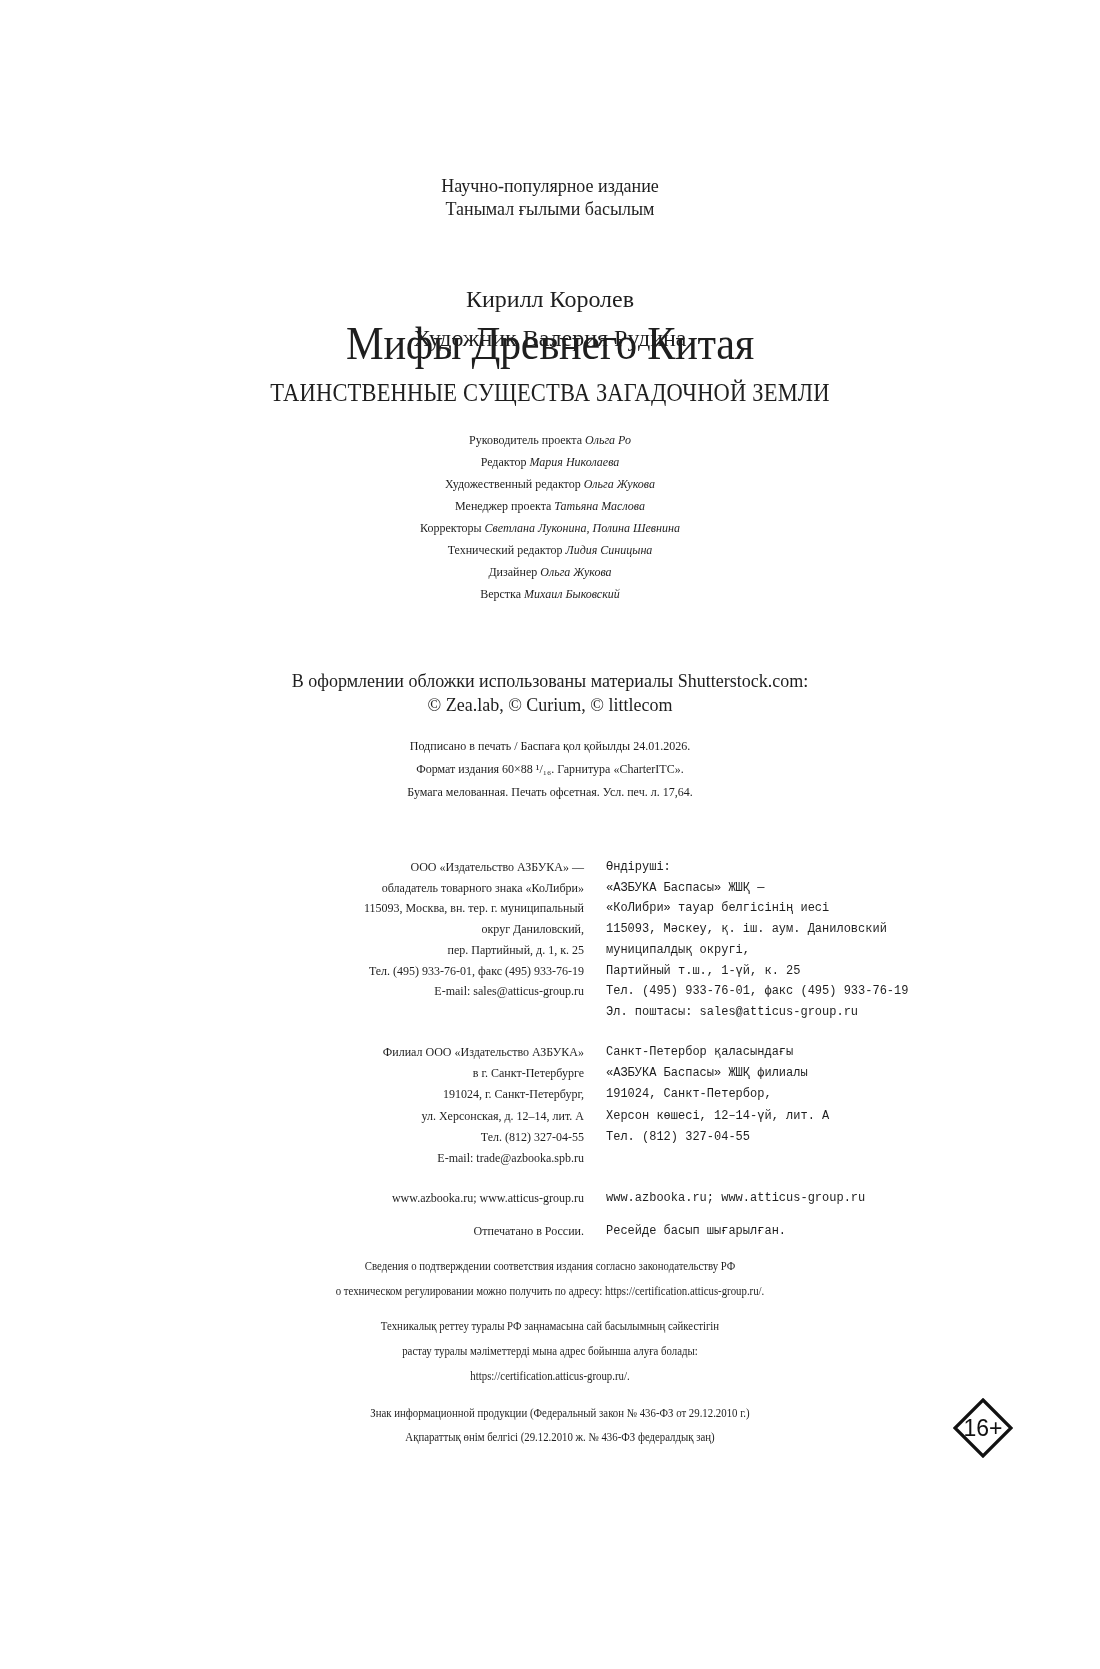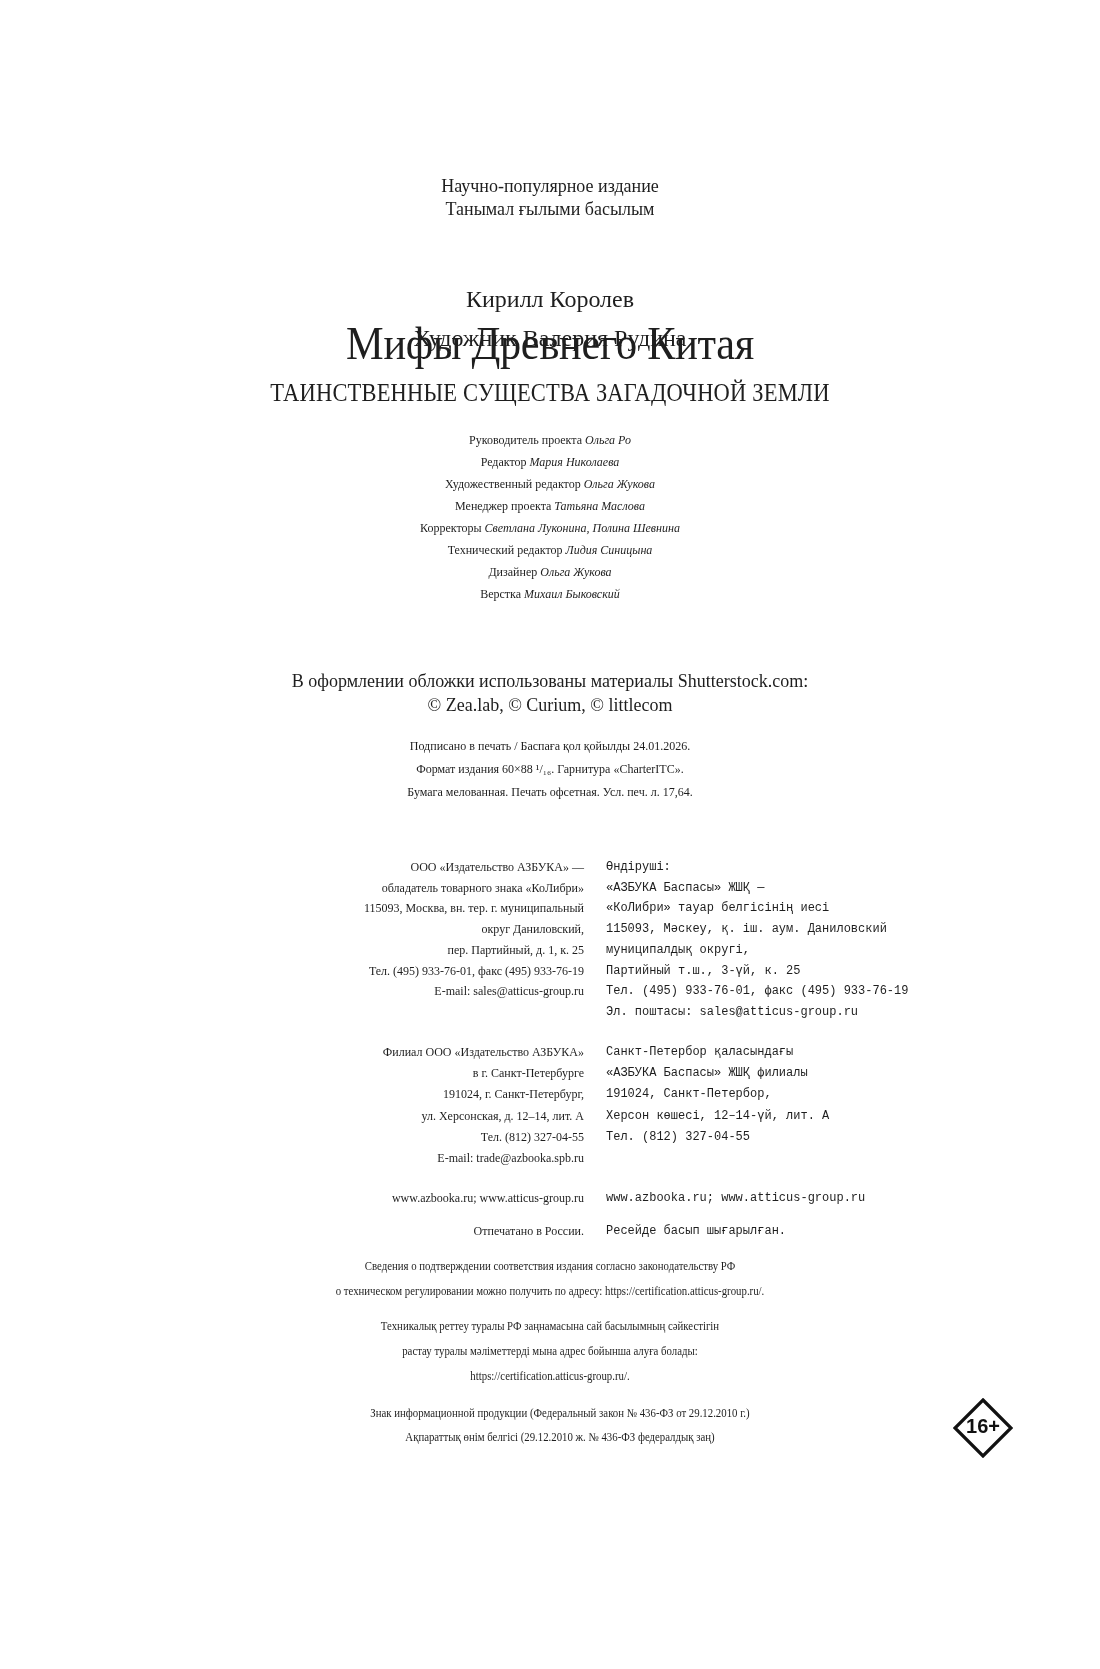--- a/index.html
+++ b/index.html
@@ -59,21 +59,21 @@
   <div>пер. Партийный, д. 1, к. 25</div>
   <div>Тел. (495) 933-76-01, факс (495) 933-76-19</div>
   <div>E-mail: sales@atticus-group.ru</div>
 </div>
 <div class="abs col-right t17 block" style="top:857px; line-height:20.7px;">
   <div>Өндіруші:</div>
   <div>«АЗБУКА Баспасы» ЖШҚ —</div>
   <div>«КоЛибри» тауар белгісінің иесі</div>
   <div>115093, Мәскеу, қ. іш. аум. Даниловский</div>
   <div>муниципалдық округі,</div>
-  <div>Партийный т.ш., 3-үй, к. 25</div>
+  <div>Партийный т.ш., 1-үй, к. 25</div>
   <div>Тел. (495) 933-76-01, факс (495) 933-76-19</div>
   <div>Эл. поштасы: sales@atticus-group.ru</div>
 </div>
 
 <div class="abs col-left t17 block" style="top:1042px; line-height:21.2px;">
   <div>Филиал ООО «Издательство АЗБУКА»</div>
   <div>в г. Санкт-Петербурге</div>
   <div>191024, г. Санкт-Петербург,</div>
   <div>ул. Херсонская, д. 12–14, лит. А</div>
   <div>Тел. (812) 327-04-55</div>
@@ -105,14 +105,14 @@
 
 <div class="abs t17" style="top:1401px; left:180px; width:760px; text-align:center; line-height:24px;">
   <div class="narrow">Знак информационной продукции (Федеральный закон № 436-ФЗ от 29.12.2010 г.)</div>
   <div class="narrow">Ақпараттық өнім белгісі (29.12.2010 ж. № 436-ФЗ федералдық заң)</div>
 </div>
 
 <div class="badge">
   <svg width="60" height="60" viewBox="0 0 60 60">
     <polygon points="30,2 58,30 30,58 2,30" fill="#ffffff" stroke="#111111" stroke-width="3.2"></polygon>
   </svg>
-  <span style="position:absolute; left:0; top:17px; width:60px; text-align:center; font-family:'Liberation Sans', sans-serif; font-size:20px; font-weight:bold; color:#111;">16+</span>
+  <span style="position:absolute; left:0; top:17px; width:60px; text-align:center; font-family:'Liberation Sans', sans-serif; font-size:23px; font-weight:normal; color:#111;">16+</span>
 </div>
 
 </body></html>

